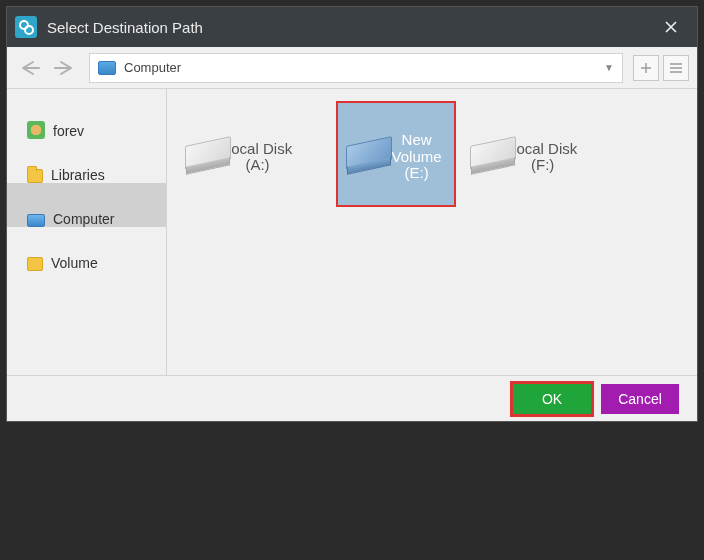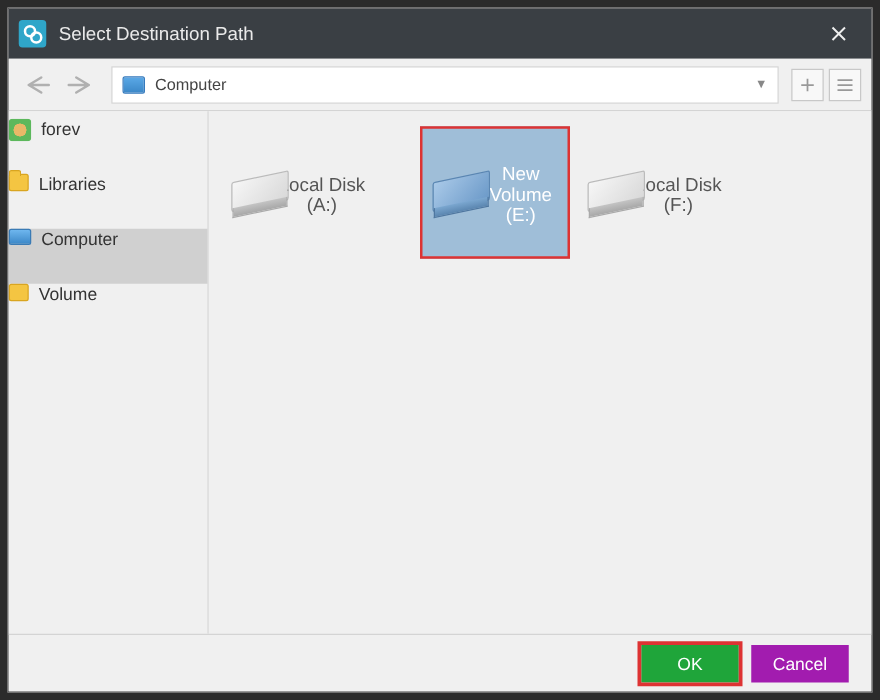--- a/index.html
+++ b/index.html
@@ -6,21 +6,21 @@
   body {
     font-family: -apple-system, "Segoe UI", Arial, sans-serif;
     background: #2b2b2b;
     width: 704px;
     height: 560px;
     overflow: hidden;
   }
   .window {
     position: absolute;
     left: 6px; top: 6px;
-    width: 692px; height: 548px;
+    width: 692px; height: 416px;
     background: #f0f0f0;
     border: 1px solid #555;
     display: flex;
     flex-direction: column;
   }
   .titlebar {
     height: 40px;
     background: #3a3f44;
     color: #eaeaea;
     display: flex;
@@ -106,22 +106,22 @@
     min-height: 0;
   }
   .sidebar {
     width: 160px;
     background: #f0f0f0;
     border-right: 1px solid #d4d4d4;
     padding-top: 6px;
   }
   .side-item {
     height: 44px;
-    display: flex; align-items: flex-start;
-    padding: 0 0;
+    display: flex; align-items: flex-end;
+    padding: 0 20px;
     font-size: 14px;
     color: #333;
     cursor: pointer;
     gap: 8px;
   }
   .side-item.selected {
     background: #d0d0d0;
   }
   .side-ico {
     width: 18px; height: 18px;

